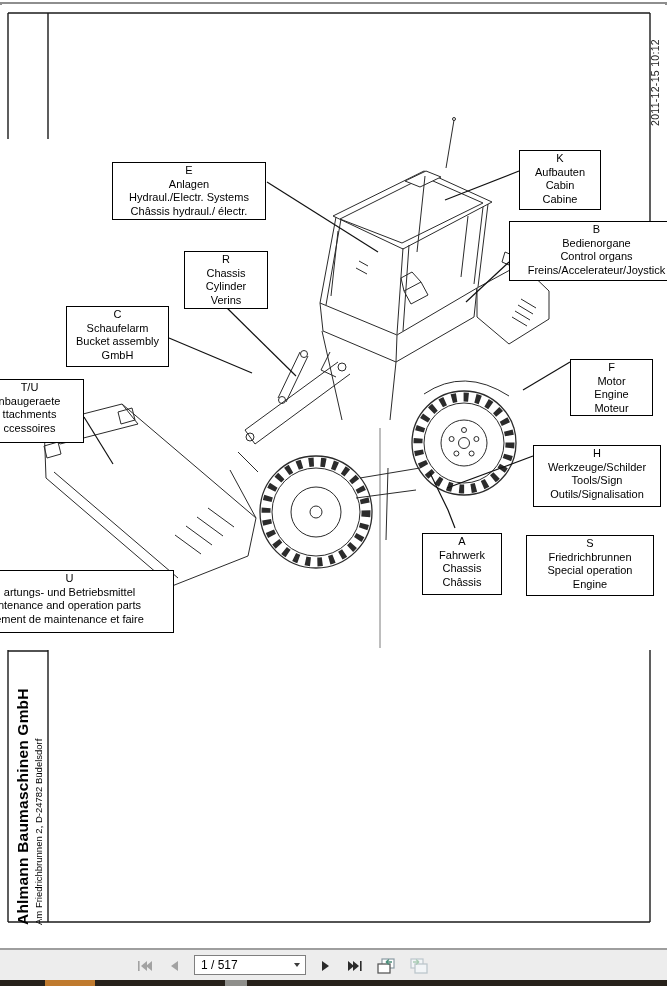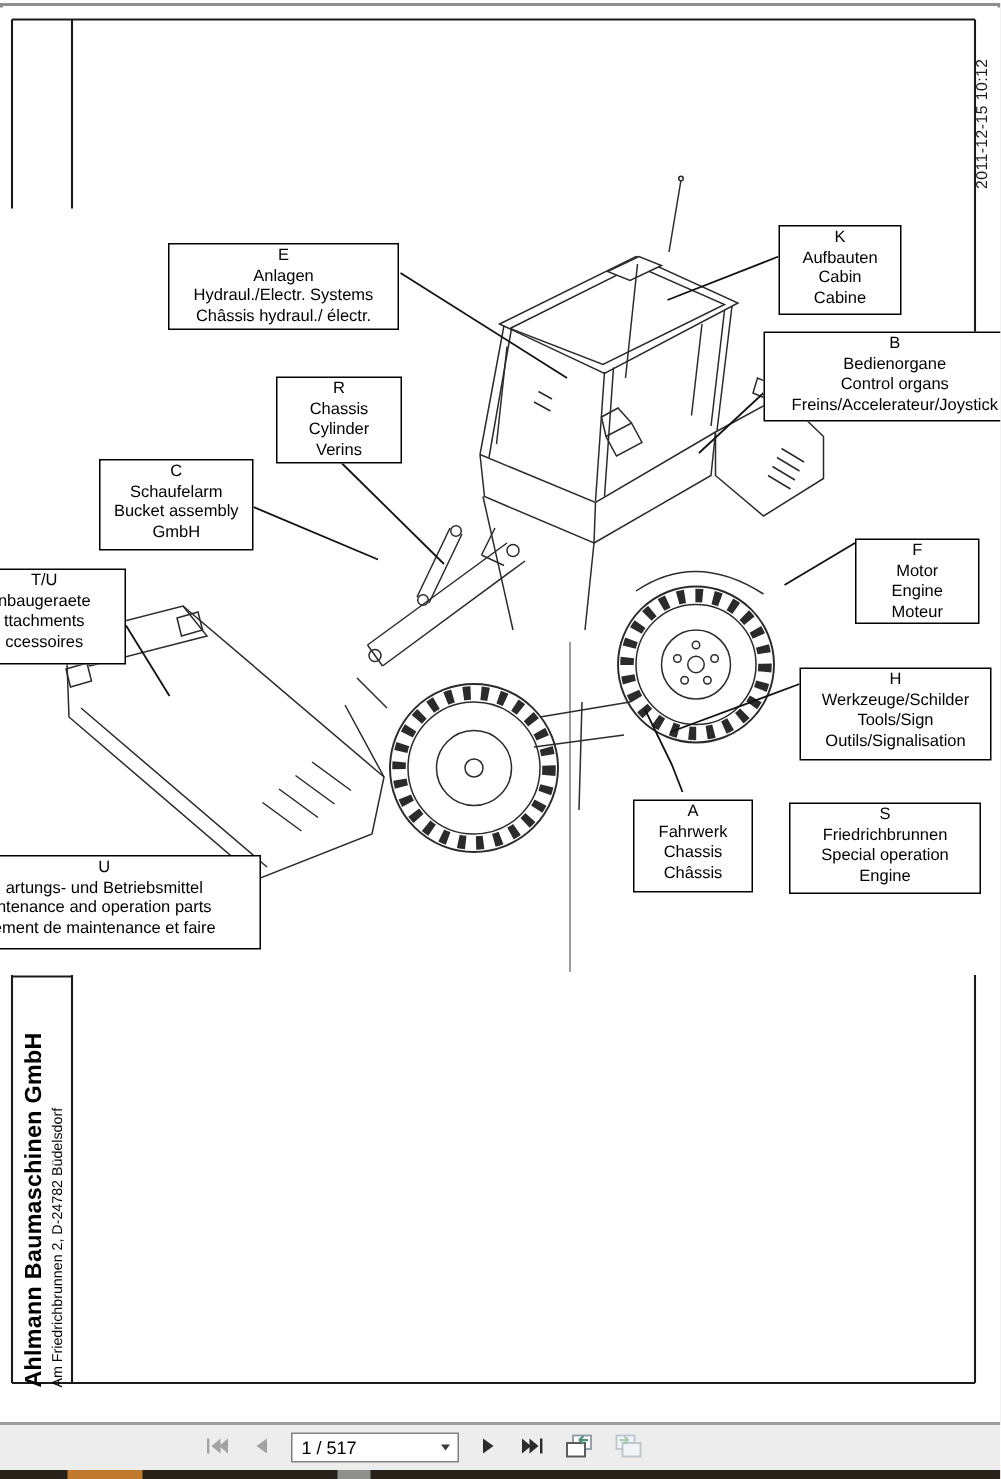--- a/index.html
+++ b/index.html
@@ -16,21 +16,21 @@
            white-space:nowrap;}
   .callout .code{font-size:11px;}
   
   .rot{position:absolute;transform:rotate(-90deg);transform-origin:0 0;white-space:nowrap;}
   .timestamp{font-size:10.5px;letter-spacing:.3px;color:#1c1c1c;}
   .company-name{font-size:15.5px;font-weight:600;letter-spacing:.2px;line-height:17px;}
   .company-address{font-size:9.5px;line-height:12px;margin-top:2px;}
   
   .toolbar{position:absolute;left:0;top:948px;width:667px;height:32px;background:#ededed;
            border-top:2px solid #9e9e9e;box-sizing:border-box;display:flex;align-items:center;}
-  .nav{display:flex;align-items:flex-start;gap:11px;margin-left:136px;}
+  .nav{display:flex;align-items:flex-end;gap:11px;margin-left:136px;}
   .tbtn{width:18px;height:18px;display:flex;align-items:center;justify-content:center;
         background:transparent;border:none;padding:0;cursor:pointer;}
   .pagebox{display:flex;align-items:center;box-sizing:border-box;width:112px;height:20px;
            background:#fff;border:1px solid #7f7f7f;font-size:12px;padding-left:6px;}
   .pagebox input{border:none;outline:none;flex:1;font-size:12px;font-family:"Liberation Sans",sans-serif;
                  background:transparent;padding:0;width:80px;}
   .caret{width:0;height:0;border-left:3.5px solid transparent;border-right:3.5px solid transparent;
          border-top:4.5px solid #3c3c3c;margin-right:5px;}
   
   .taskbar{position:absolute;left:0;top:980px;width:667px;height:6px;background:#27211a;}

